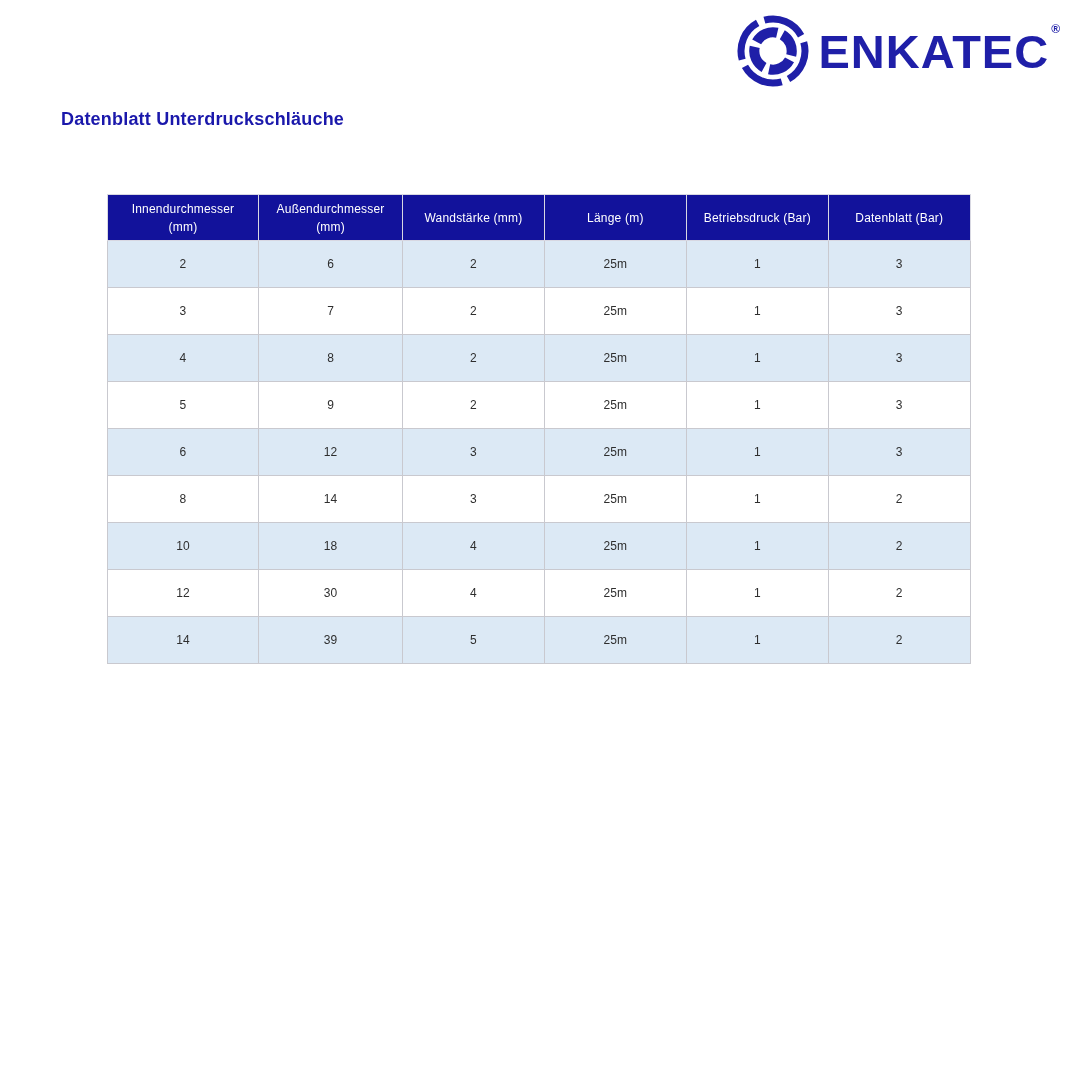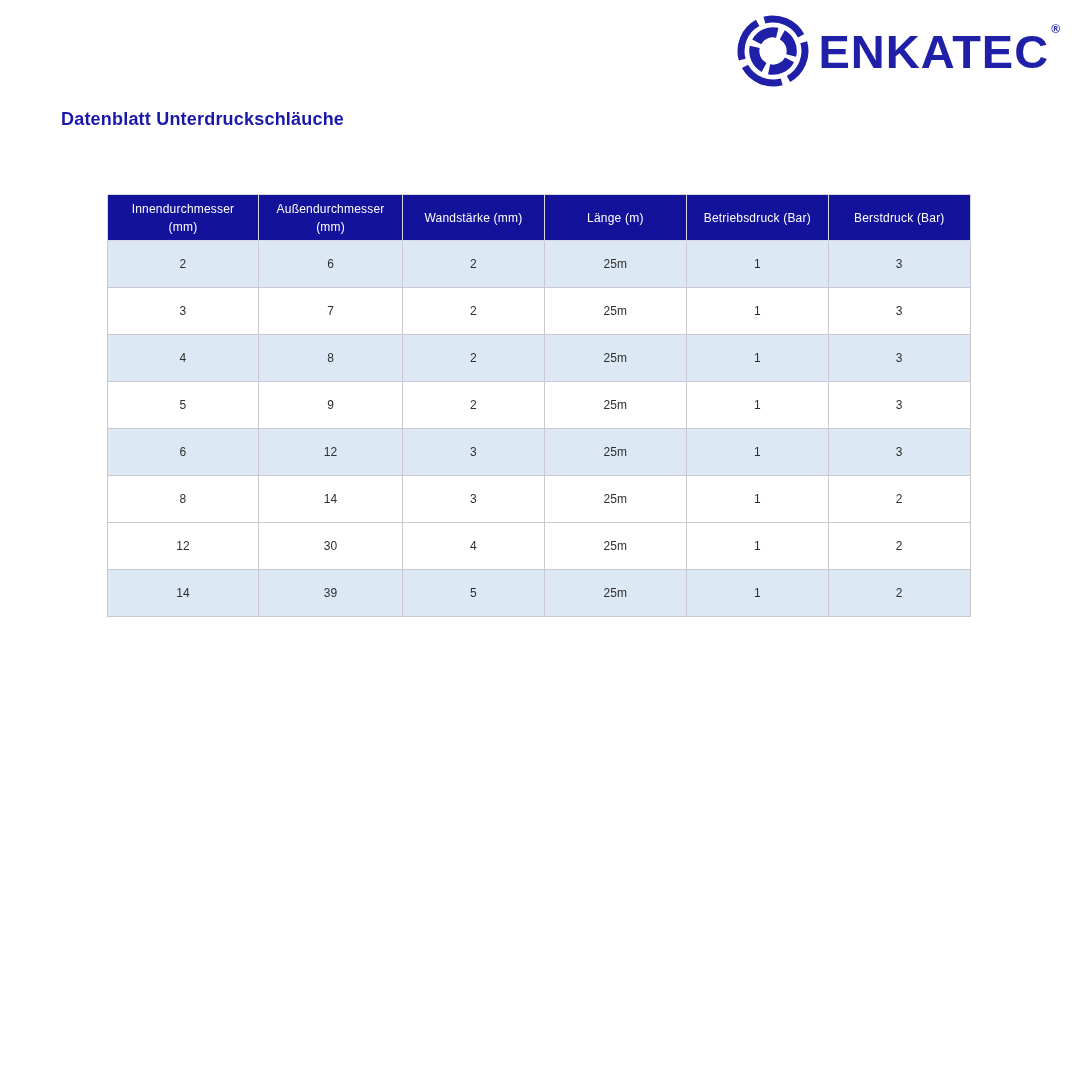--- a/index.html
+++ b/index.html
@@ -125,21 +125,21 @@
           <col style="width: 16.4%;">
           <col style="width: 16.5%;">
         </colgroup>
       <thead>
         <tr>
             <th>Innendurchmesser (mm)</th>
             <th>Außendurchmesser (mm)</th>
             <th>Wandstärke (mm)</th>
             <th>Länge (m)</th>
             <th>Betriebsdruck (Bar)</th>
-            <th>Berstdruck (Bar)</th>
+            <th>Datenblatt (Bar)</th>
           </tr>
       </thead>
       <tbody>
           <tr class="alt">
             <td>2</td>
             <td>6</td>
             <td>2</td>
             <td>25m</td>
             <td>1</td>
             <td>3</td>
@@ -173,20 +173,28 @@
             <td>12</td>
             <td>3</td>
             <td>25m</td>
             <td>1</td>
             <td>3</td>
           </tr>
           <tr>
             <td>8</td>
             <td>14</td>
             <td>3</td>
+            <td>25m</td>
+            <td>1</td>
+            <td>2</td>
+          </tr>
+          <tr class="alt">
+            <td>10</td>
+            <td>18</td>
+            <td>4</td>
             <td>25m</td>
             <td>1</td>
             <td>2</td>
           </tr>
           <tr>
             <td>12</td>
             <td>30</td>
             <td>4</td>
             <td>25m</td>
             <td>1</td>

